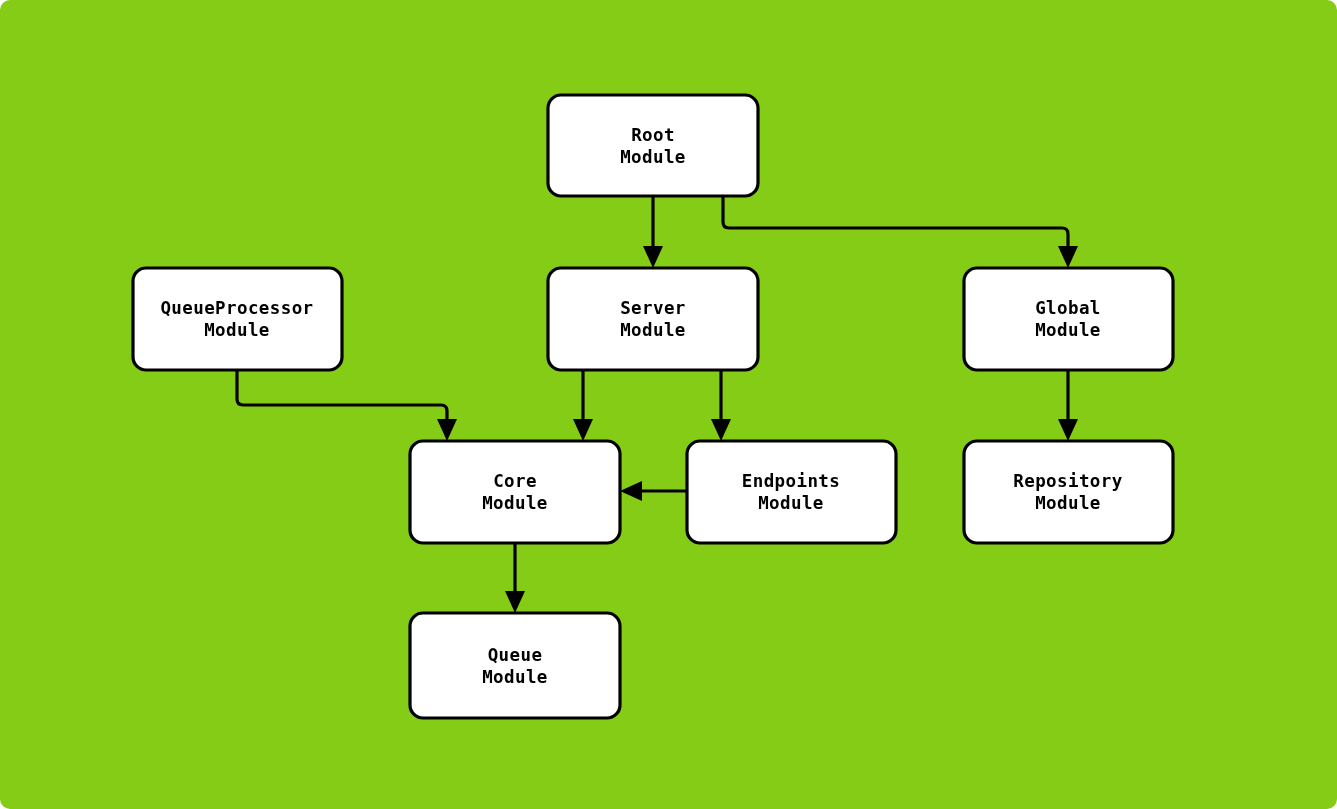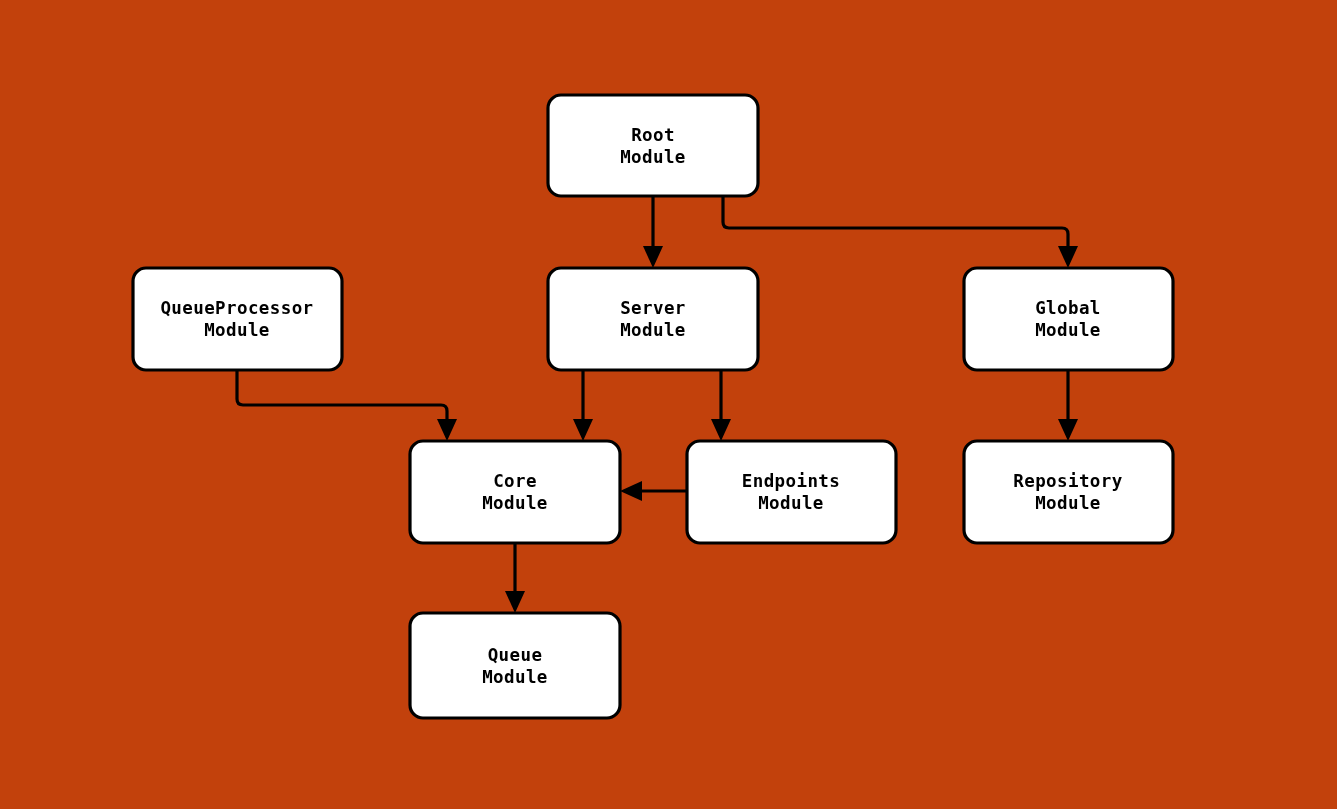--- a/index.html
+++ b/index.html
@@ -11,21 +11,22 @@
   body {
     width: 1337px;
     height: 809px;
     overflow: hidden;
     font-family: "DejaVu Sans Mono", "Liberation Mono", monospace;
   }
   #diagram-root {
     position: relative;
     width: 1337px;
     height: 809px;
-    background: #c2410c;
+    background: #84cc16;
+    border-radius: 10px;
   }
   svg#diagram-svg {
     position: absolute;
     top: 0;
     left: 0;
     width: 1337px;
     height: 809px;
     display: block;
   }
   .node-box {

